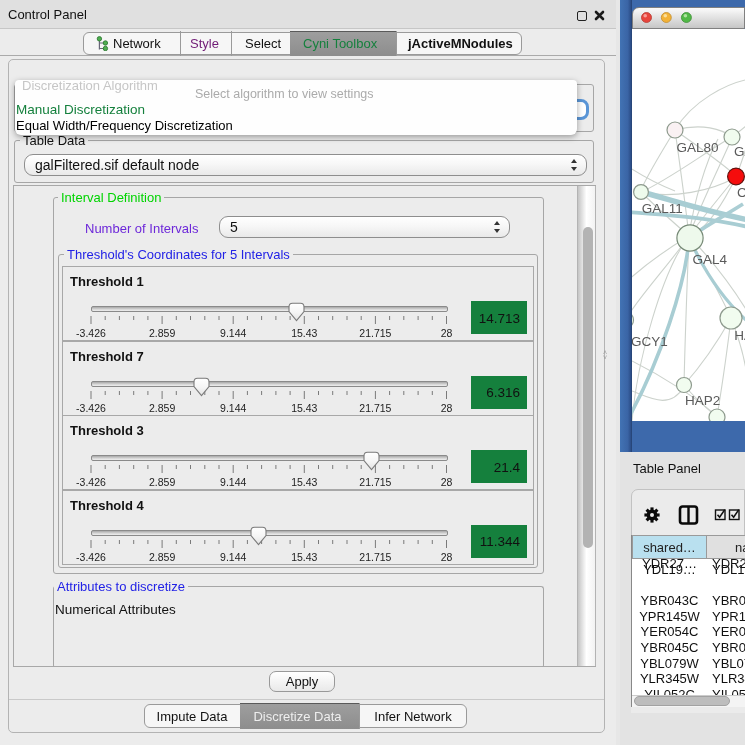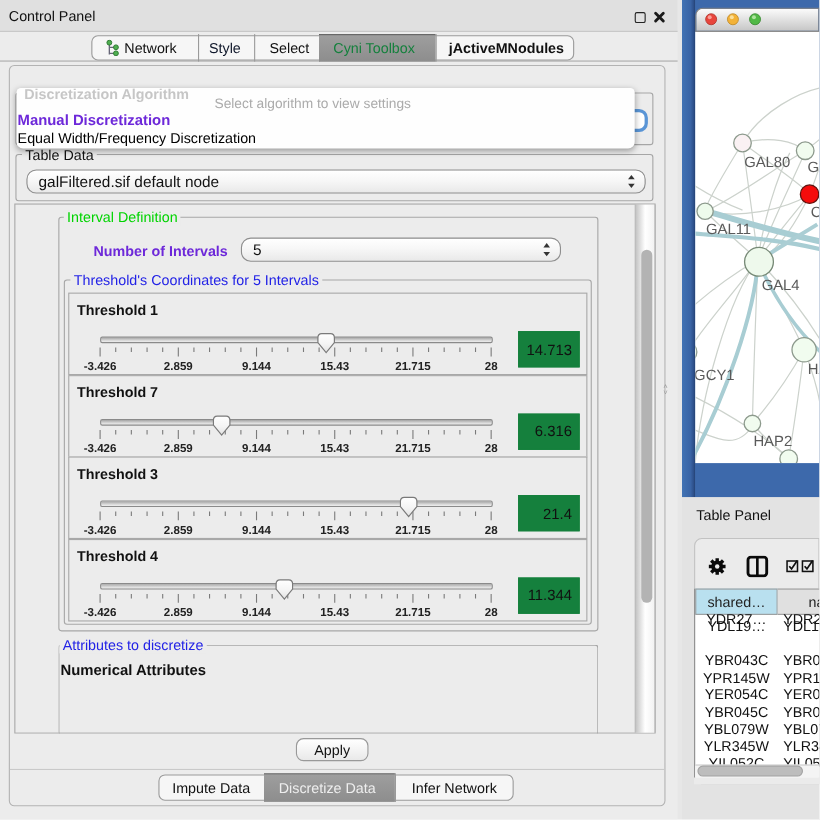--- a/index.html
+++ b/index.html
@@ -1,19 +1,19 @@
 <!DOCTYPE html>
 <html><head>
 <meta charset="utf-8">
 <style>
   html,body{margin:0;padding:0;}
   #page{position:relative;width:745px;height:745px;background:#e7e7e7;overflow:hidden;
         font-family:"Liberation Sans", sans-serif;}
   .abs{position:absolute;white-space:nowrap;}
-  .bold{font-weight:bold;}
+  .bold{font-weight:normal;}
   
   .combo{position:absolute;border:1px solid #8e8e8e;border-radius:9px;
          background:linear-gradient(#ffffff 0%,#f7f7f7 45%,#e9e9e9 100%);
          box-shadow:inset 0 1px 0 #fff;}
   .combo .ctext{position:absolute;left:10px;top:50%;transform:translateY(-50%);
                 font-size:14px;color:#111;}
   .arrows{position:absolute;right:8px;top:50%;transform:translateY(-50%);width:7px;height:12px;}
   .tri-up{position:absolute;left:0;top:0;width:0;height:0;
           border-left:3.5px solid transparent;border-right:3.5px solid transparent;
           border-bottom:4.5px solid #333;}
@@ -59,21 +59,21 @@
     <div class="abs" style="left:207px;top:-1px;width:106px;height:25px;background:linear-gradient(#9e9e9e,#8d8d8d);border-top:1px solid #5a5a5a;box-sizing:border-box;"></div>
     <div class="abs" style="left:313px;top:-1px;width:1px;height:25px;background:#9a9a9a;"></div>
 
     <svg class="abs" style="left:13px;top:4px;" width="13" height="15" viewBox="0 0 13 15">
       <path d="M3.4 3 V13.5 M3.4 7 H9.2 M3.4 12.5 H9.2" stroke="#667" stroke-width="1.2" fill="none"></path>
       <circle cx="3.4" cy="2.8" r="2.2" fill="#4faf50" stroke="#2f7a33" stroke-width="0.9"></circle>
       <circle cx="9.4" cy="7" r="2.2" fill="#4faf50" stroke="#2f7a33" stroke-width="0.9"></circle>
       <circle cx="9.4" cy="12.5" r="2.2" fill="#4faf50" stroke="#2f7a33" stroke-width="0.9"></circle>
     </svg>
     <div class="abs" style="left:30px;top:4px;font-size:13px;color:#111;">Network</div>
-    <div class="abs" style="left:107px;top:4px;font-size:13px;color:#0f172a;">Style</div>
+    <div class="abs" style="left:107px;top:4px;font-size:13px;color:#701a75;">Style</div>
     <div class="abs" style="left:162px;top:4px;font-size:13px;color:#111;">Select</div>
     <div class="abs" style="left:220px;top:4px;font-size:13px;color:#15803d;">Cyni Toolbox</div>
     <div class="abs" style="left:325px;top:4px;font-size:13px;color:#111;font-weight:bold;">jActiveMNodules</div>
   </div>
 
   <div class="abs" style="left:8px;top:59px;width:597px;height:674px;border:1px solid #b3b3b3;border-radius:5px;background:#ececec;box-sizing:border-box;"></div>
 
   <div class="group" style="left:14px;top:84px;width:578px;height:46px;"></div>
     <div class="abs bold" style="left:22px;top:78px;font-size:13px;color:#000;">Discretization Algorithm</div>
 
@@ -87,21 +87,21 @@
         <span class="tri-up"></span>
         <span class="tri-dn"></span>
       </span>
   </div>
 
   <div class="abs" style="left:15px;top:80px;width:562px;height:54.5px;background:#fefefe;
        border-radius:4px 4px 6px 6px;box-shadow:0 2px 6px rgba(0,0,0,0.35);overflow:hidden;">
     <div class="abs bold" style="left:7px;top:-2px;font-size:13px;color:#c6c6c6;">Discretization Algorithm</div>
   </div>
   <div class="abs" style="left:195px;top:87px;font-size:12.5px;color:#ababab;">Select algorithm to view settings</div>
-  <div class="abs bold" style="left:16px;top:102px;font-size:13.5px;color:#6d28d9;">Manual Discretization</div>
+  <div class="abs bold" style="left:16px;top:102px;font-size:13.5px;color:#15803d;">Manual Discretization</div>
   <div class="abs" style="left:16px;top:118px;font-size:13px;color:#000;">Equal Width/Frequency Discretization</div>
 
   <div class="abs" style="left:13px;top:185px;width:583px;height:482px;border:1px solid #a8a8a8;box-sizing:border-box;"></div>
 
   <div class="abs" style="left:577px;top:186px;width:19px;height:480px;background:linear-gradient(to right,#c4c4c4,#ffffff 50%,#f2f2f2);border-left:1px solid #b3b3b3;border-right:1px solid #b3b3b3;box-sizing:border-box;"></div>
   <div class="abs" style="left:583px;top:227px;width:10px;height:321px;background:#b3b3b3;border-radius:5px;"></div>
 
   <div class="group" style="left:53px;top:197px;width:489px;height:375px;"></div>
   <div class="glabel" style="left:58px;top:191px;color:#00d400;">Interval Definition</div>
 

